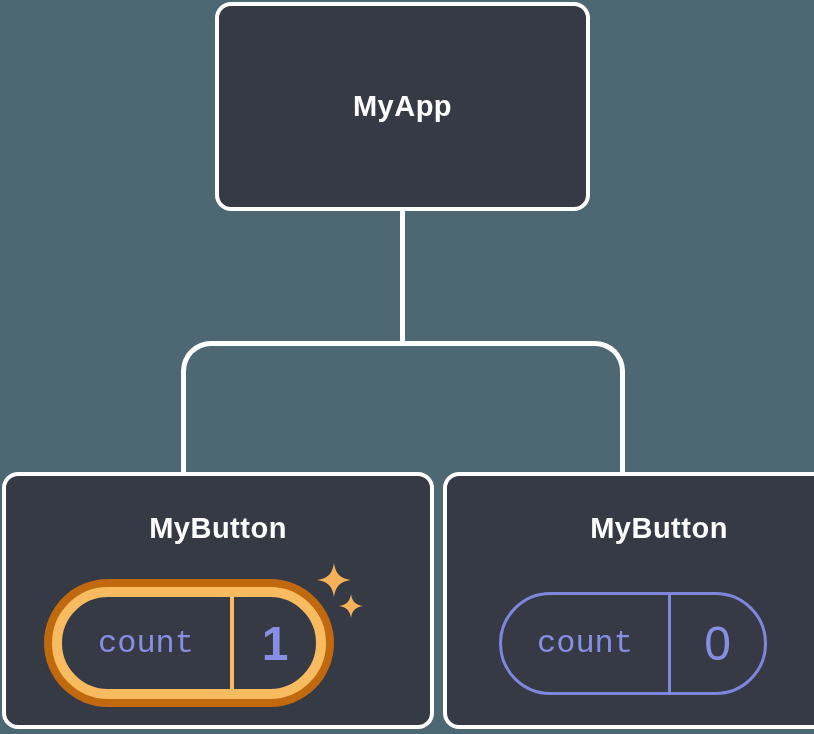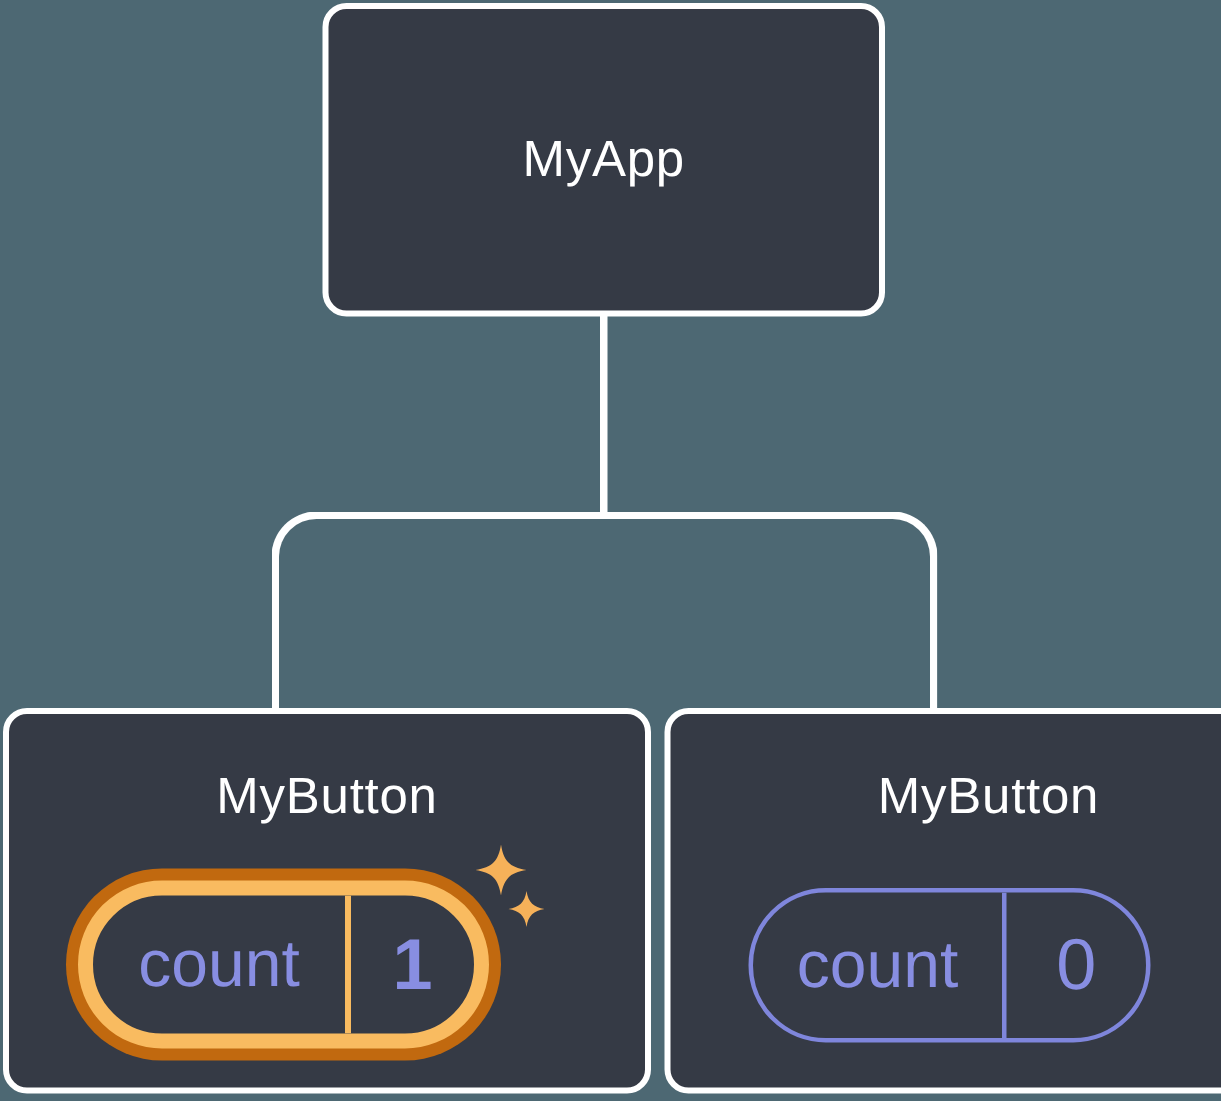--- a/index.html
+++ b/index.html
@@ -14,21 +14,21 @@
     box-sizing:border-box;
   }
   .node-root {
     left:215px; top:2px; width:375px; height:209px;
     display:flex; align-items:center; justify-content:center;
   }
   .node-child { top:472px; width:432px; height:257px; }
   .node-child.pos-left  { left:2px; }
   .node-child.pos-right { left:443px; }
   .node-label {
-    color:#FFFFFF; font-size:34px; font-weight:400; letter-spacing:0.5px;
+    color:#FFFFFF; font-size:29px; font-weight:700; letter-spacing:0.5px;
   }
   .child-label {
     position:absolute; top:36px; left:0; width:100%; text-align:center;
   }
   
   .stem {
     position:absolute; left:400px; top:207px; width:5px; height:138px;
     background:#FFFFFF;
   }
   .bracket {
@@ -53,21 +53,21 @@
   .pill {
     position:absolute; left:52px; top:116px; width:268px; height:103px;
     box-sizing:border-box;
     border:3px solid #7F86DC; border-radius:52px;
     display:flex; align-items:stretch; overflow:hidden;
   }
   .divider { width:3px; background:#7F86DC; }
   .cell-key { flex:1; display:flex; align-items:center; justify-content:center; }
   .cell-val { width:82px; display:flex; align-items:center; justify-content:center; }
   .pill .cell-val { width:93px; }
-  .state-key { color:#888EE2; font-size:44px; }
+  .state-key { color:#888EE2; font-size:32px;font-family:Liberation Mono, monospace; }
   .state-val { color:#888EE2; font-size:48px; }
   .state-val.bold { font-weight:700; }
   .sparkles { position:absolute; left:308px; top:556px; width:62px; height:66px; }
 </style>
 </head>
 <body>
 
 <div class="canvas">
 
   <div class="stem"></div>

